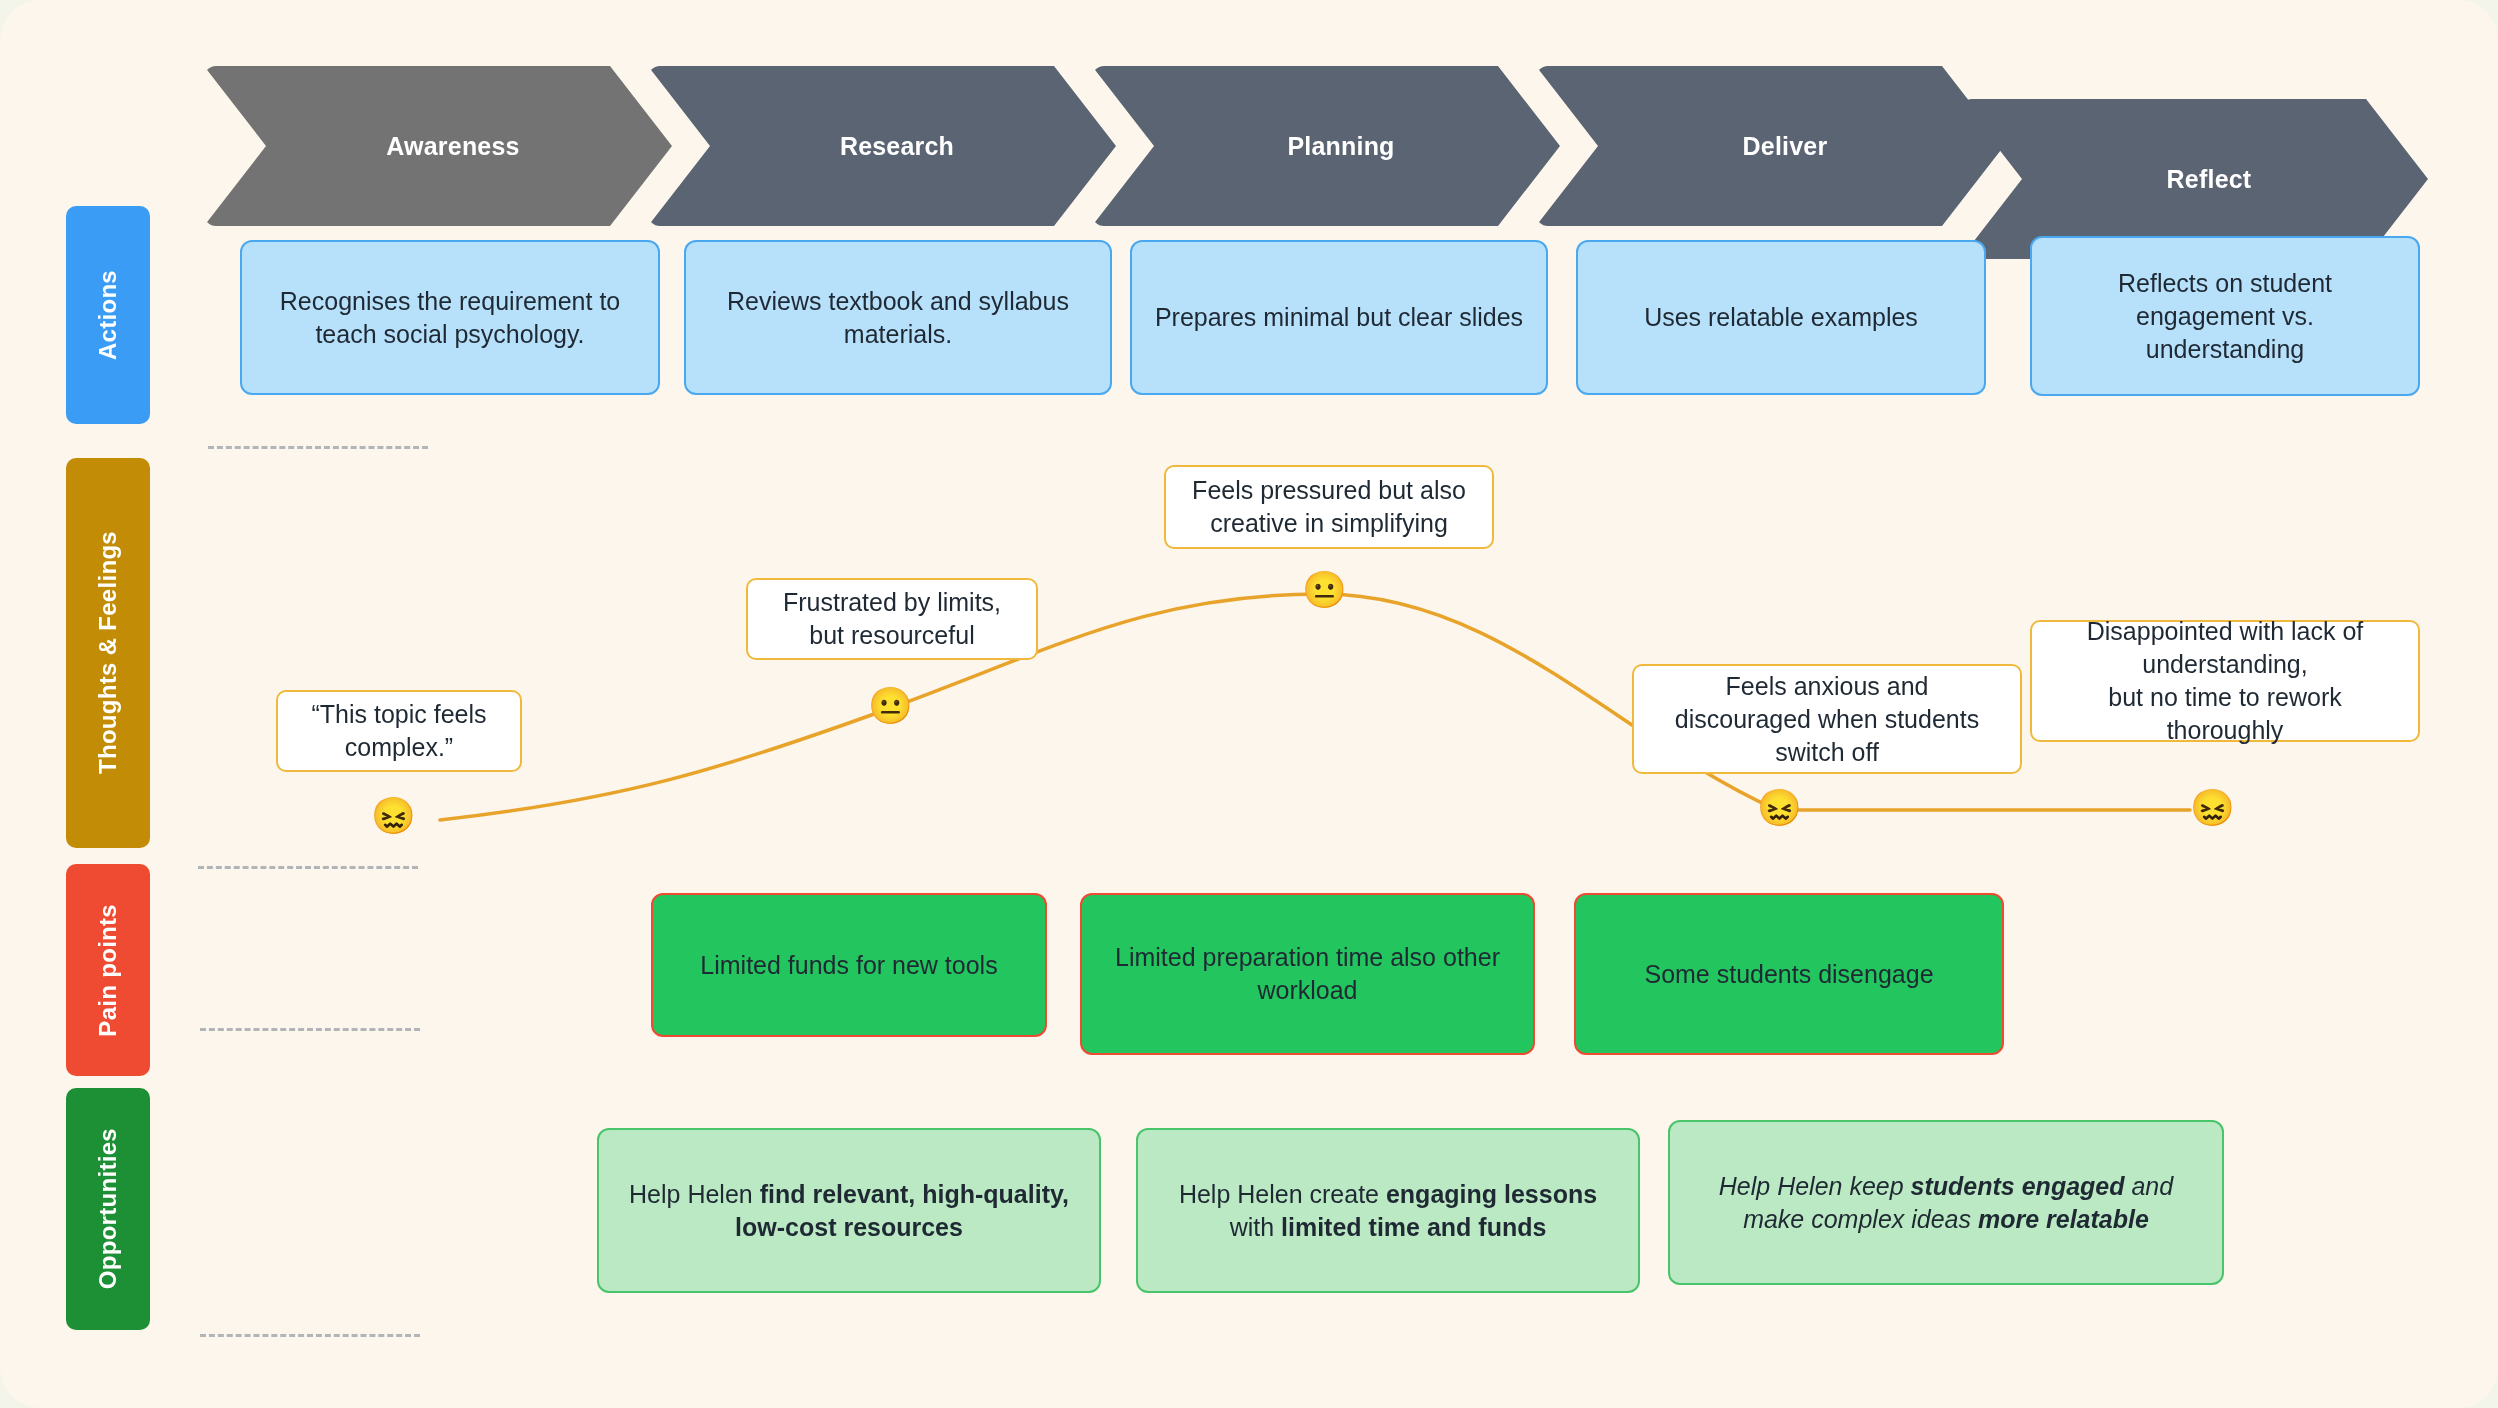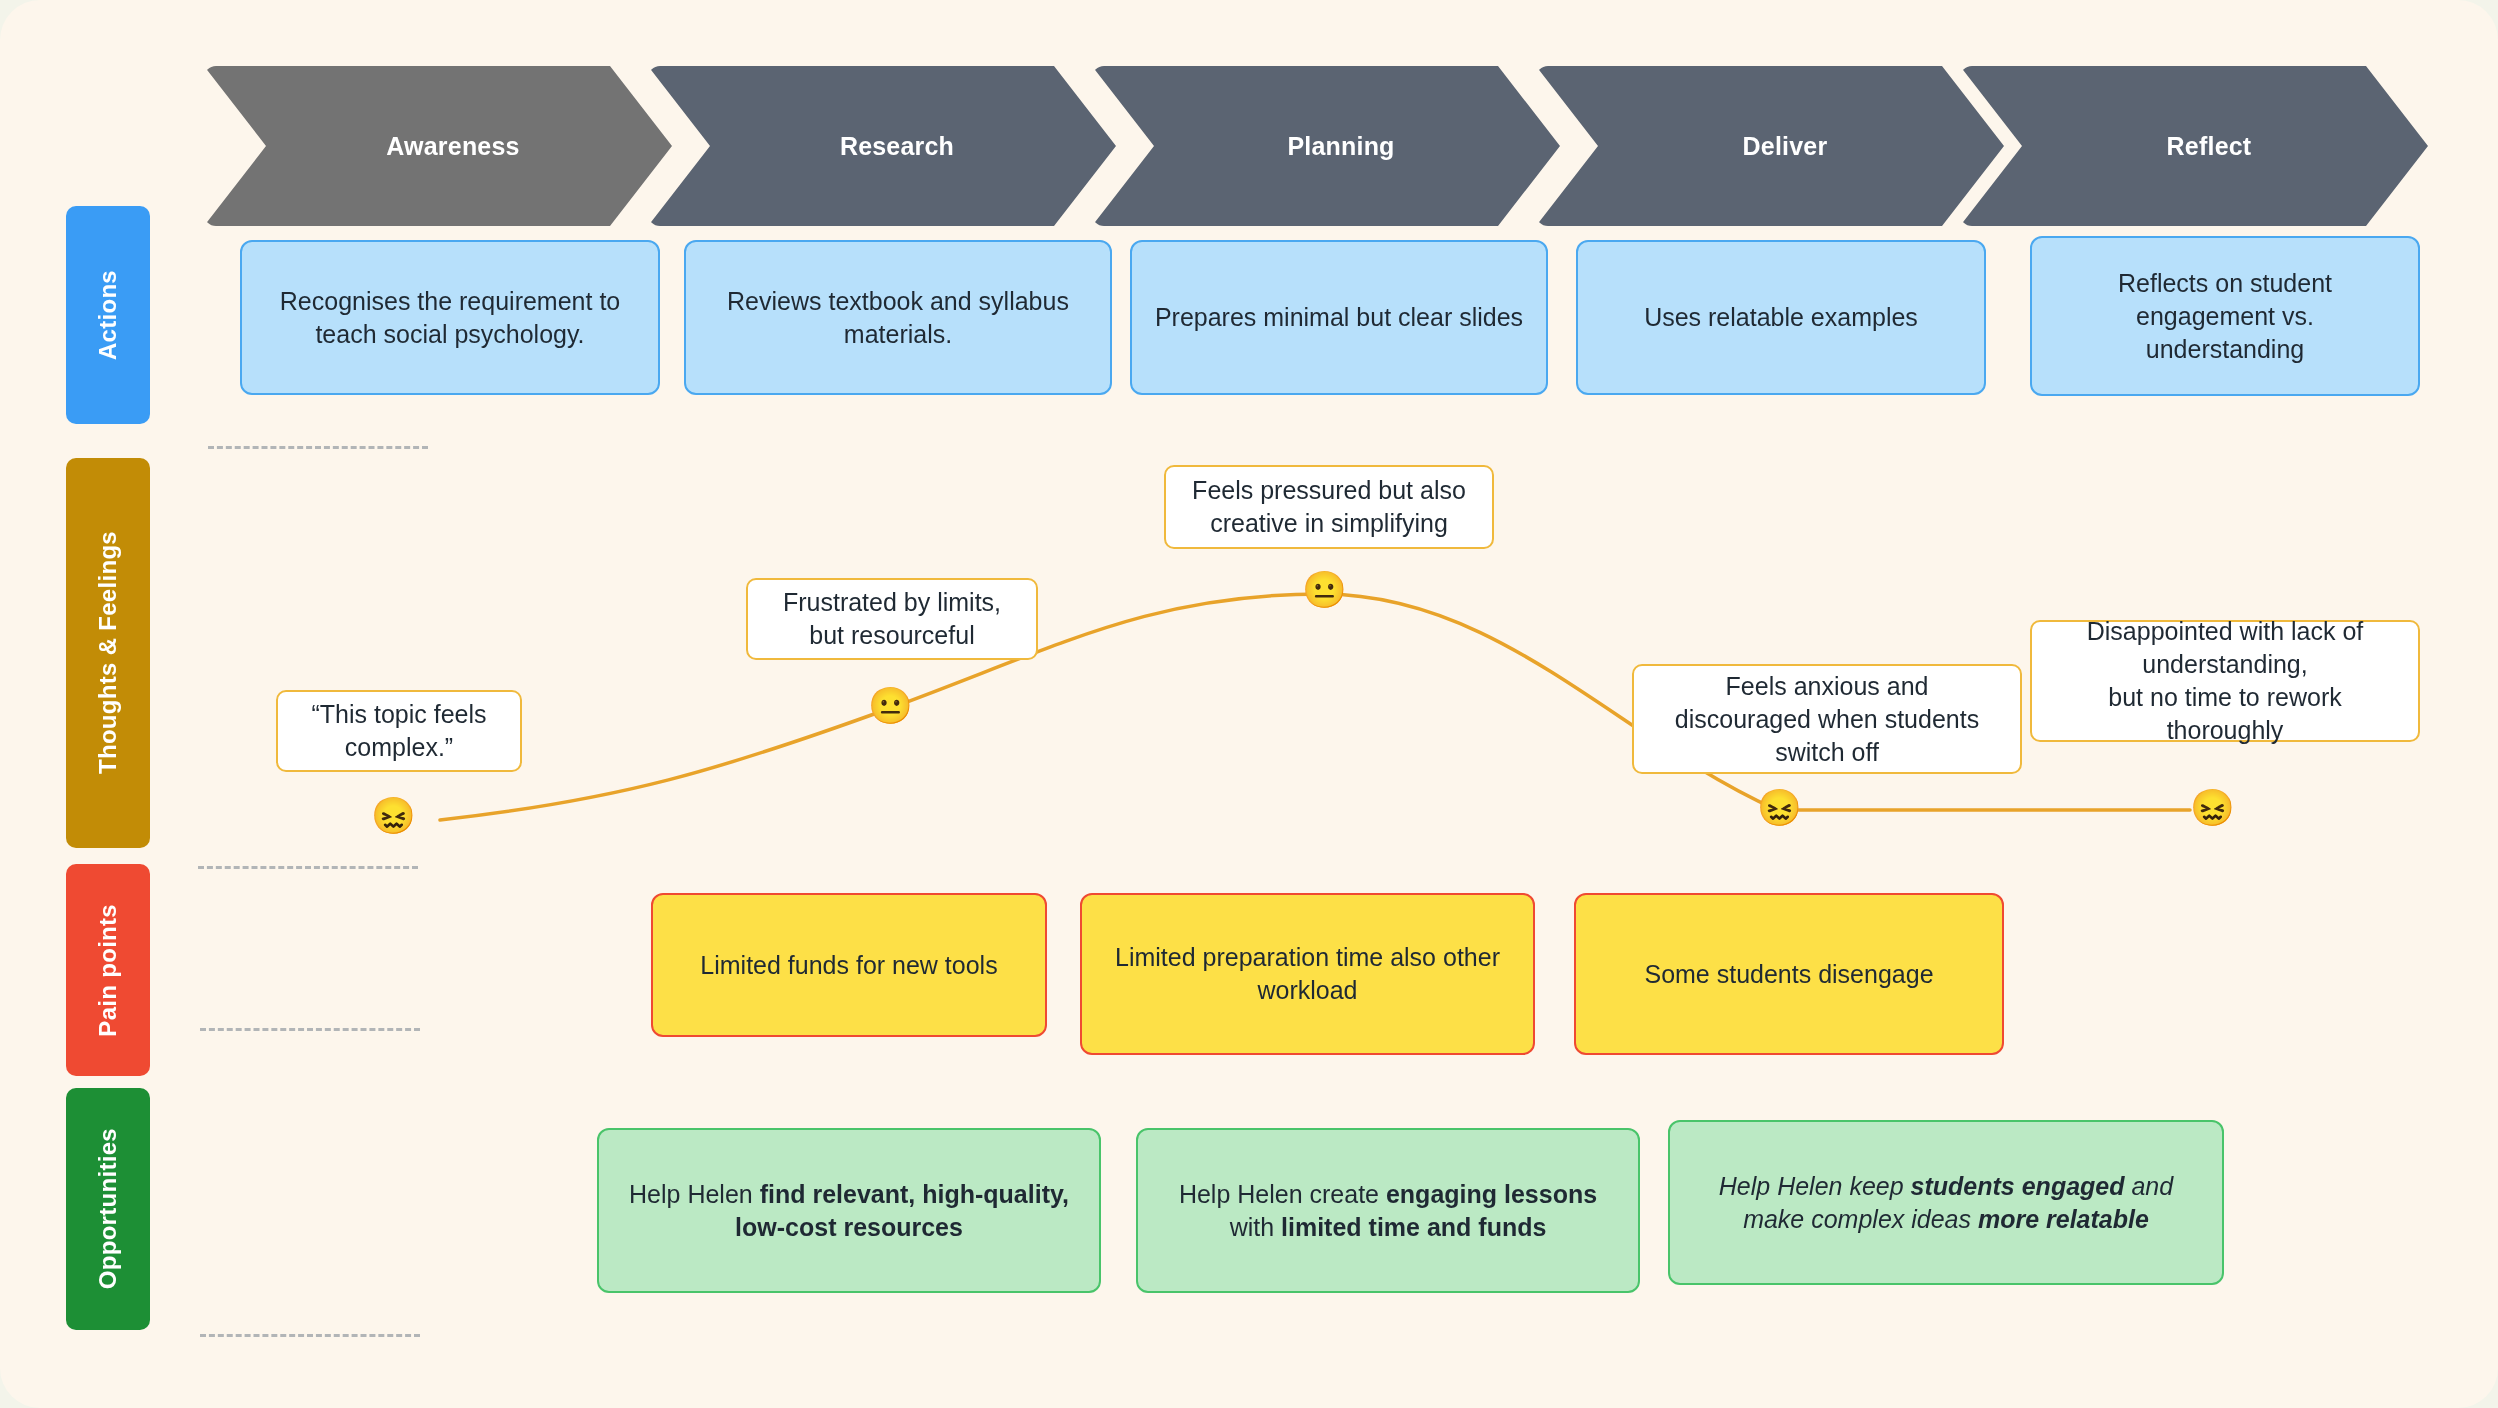--- a/index.html
+++ b/index.html
@@ -86,21 +86,21 @@
     line-height: 1.32;
     color: #1f2933;
     padding: 10px 22px;
   }
   .card-actions {
     background: #b7e0fb;
     border: 2px solid #4aa8f0;
     border-radius: 12px;
   }
   .card-pain {
-    background: #fde047;
+    background: #22c55e;
     border: 2px solid #ef4a32;
     border-radius: 12px;
   }
   .card-opp {
     background: #bbe9c4;
     border: 2px solid #49c46a;
     border-radius: 12px;
   }
   .card-thought {
     background: #ffffff;
@@ -147,21 +147,21 @@
     </div>
     <div class="stage-chevron" style="left: 648px; width: 468px; background: rgb(91, 100, 114);">
       <span class="stage-label">Research</span>
     </div>
     <div class="stage-chevron" style="left: 1092px; width: 468px; background: rgb(91, 100, 114);">
       <span class="stage-label">Planning</span>
     </div>
     <div class="stage-chevron" style="left: 1536px; width: 468px; background: rgb(91, 100, 114);">
       <span class="stage-label">Deliver</span>
     </div>
-    <div class="stage-chevron" style="left: 1960px; width: 468px; background: rgb(91, 100, 114);">
+    <div class="stage-chevron" style="left: 1960px; width: 468px; background: rgb(91, 100, 114); margin-top: 33px;">
       <span class="stage-label">Reflect</span>
     </div>
   </div>
 
   <div class="rail-tab" style="left:66px; top:206px; width:84px; height:218px; background:#3a9cf5;">
     <span>Actions</span>
   </div>
   <div class="rail-tab" style="left:66px; top:458px; width:84px; height:390px; background:#c28c06;">
     <span>Thoughts &amp; Feelings</span>
   </div>

